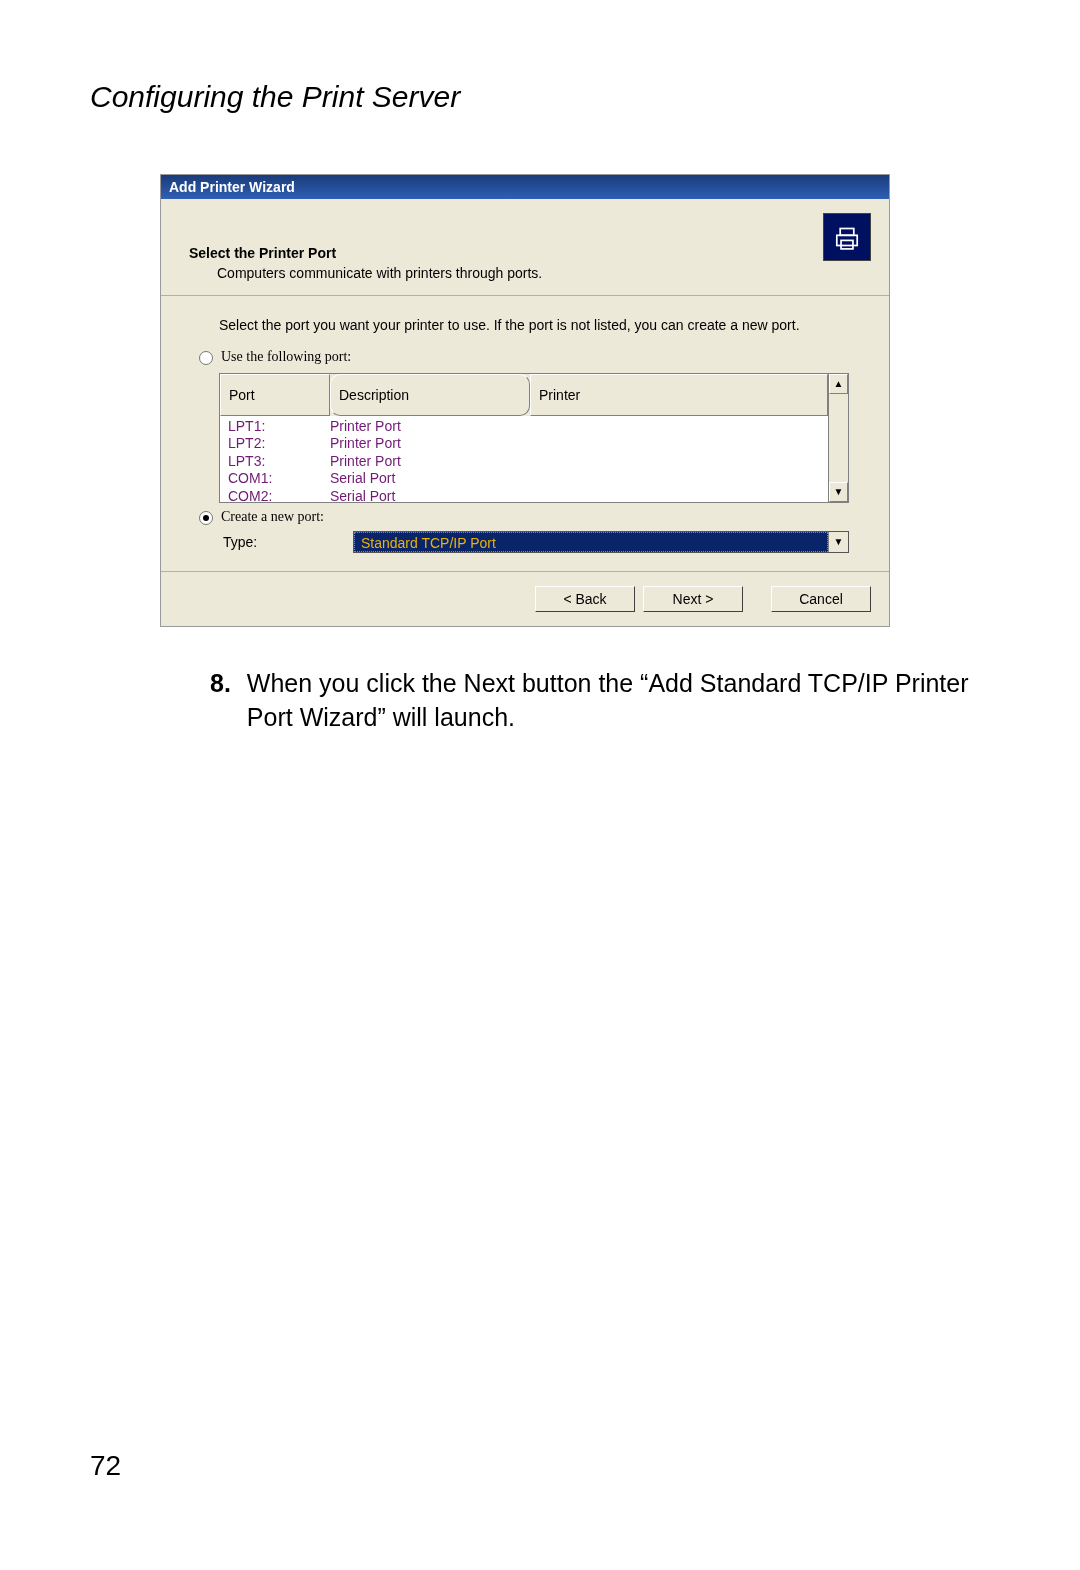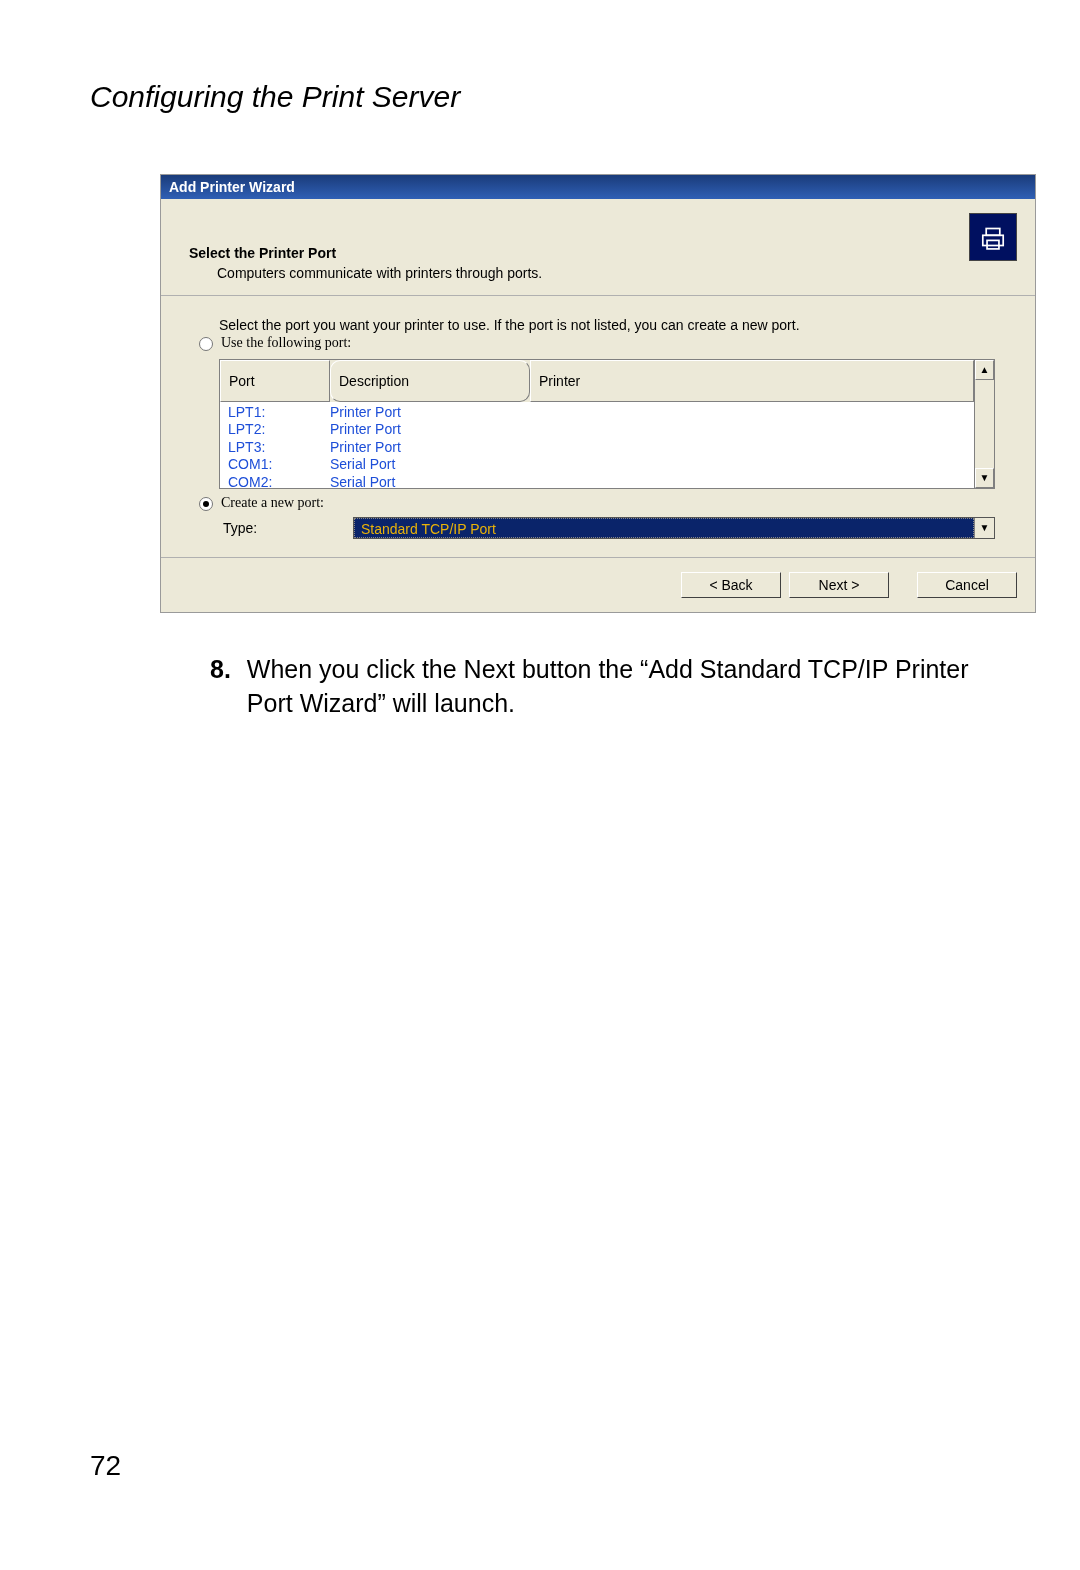--- a/index.html
+++ b/index.html
@@ -15,21 +15,21 @@
   }
   .page {
     padding: 80px 90px 0 90px;
   }
   .heading {
     font-style: italic;
     font-size: 30px;
     margin-bottom: 60px;
   }
   .wizard-frame {
-    width: 876px;
+    width: 730px;
     margin: 0 0 0 70px;
     border: 1px solid #9a9a9a;
     background: #ece9d8;
     font-family: Tahoma, Arial, sans-serif;
     font-size: 14px;
   }
   .titlebar {
     background: linear-gradient(#1a3b7a,#2f5fb5);
     color: #fff;
     font-weight: bold;
@@ -49,21 +49,21 @@
   .header-icon {
     width: 48px; height: 48px;
     background: #001060;
     border: 1px solid #444;
     display: flex; align-items: center; justify-content: center;
   }
   .header-icon svg { width: 34px; height: 34px; }
   .body-area {
     padding: 20px 40px 18px 58px;
   }
-  .body-text1 { line-height: 1.35; }
+  .body-text1 { margin-bottom: 14px; line-height: 1.35; }
   .radio-row { display: flex; align-items: flex-end; margin-left: -20px; margin-bottom: 6px; font-family: Liberation Serif, serif; }
   .radio-circle {
     width: 14px; height: 14px; border-radius: 50%;
     border: 1px solid #777; background: #fff; margin-right: 8px;
     display: inline-flex; align-items: center; justify-content: center;
   }
   .radio-circle.checked::after {
     content: ""; display: block; width: 6px; height: 6px; border-radius: 50%; background: #000;
   }
   .port-table-wrap {
@@ -84,21 +84,21 @@
   }
   .port-table .hdr div {
     border: 1px solid #fff;
     border-right-color: #808080;
     border-bottom-color: #808080;
     padding: 12px 8px;
   }
   .col-port { width: 110px; }
   .col-desc { width: 200px; border-radius: 10px; }
   .col-print { flex: 1; }
-  .port-table .rows { color: #1d4ed8; padding: 2px 0 0 0;}
+  .port-table .rows { color: #701a75; padding: 2px 0 0 0;}
   .port-table .row { display: flex; padding: 0 8px; line-height: 1.25; }
   .port-table .row .c1 { width: 102px; }
   .port-table .row .c2 { width: 200px; }
   .scrollbar {
     width: 20px;
     background: #ece9d8;
     border: 1px solid #808080;
     border-left: none;
     display: flex; flex-direction: column; justify-content: space-between;
   }

